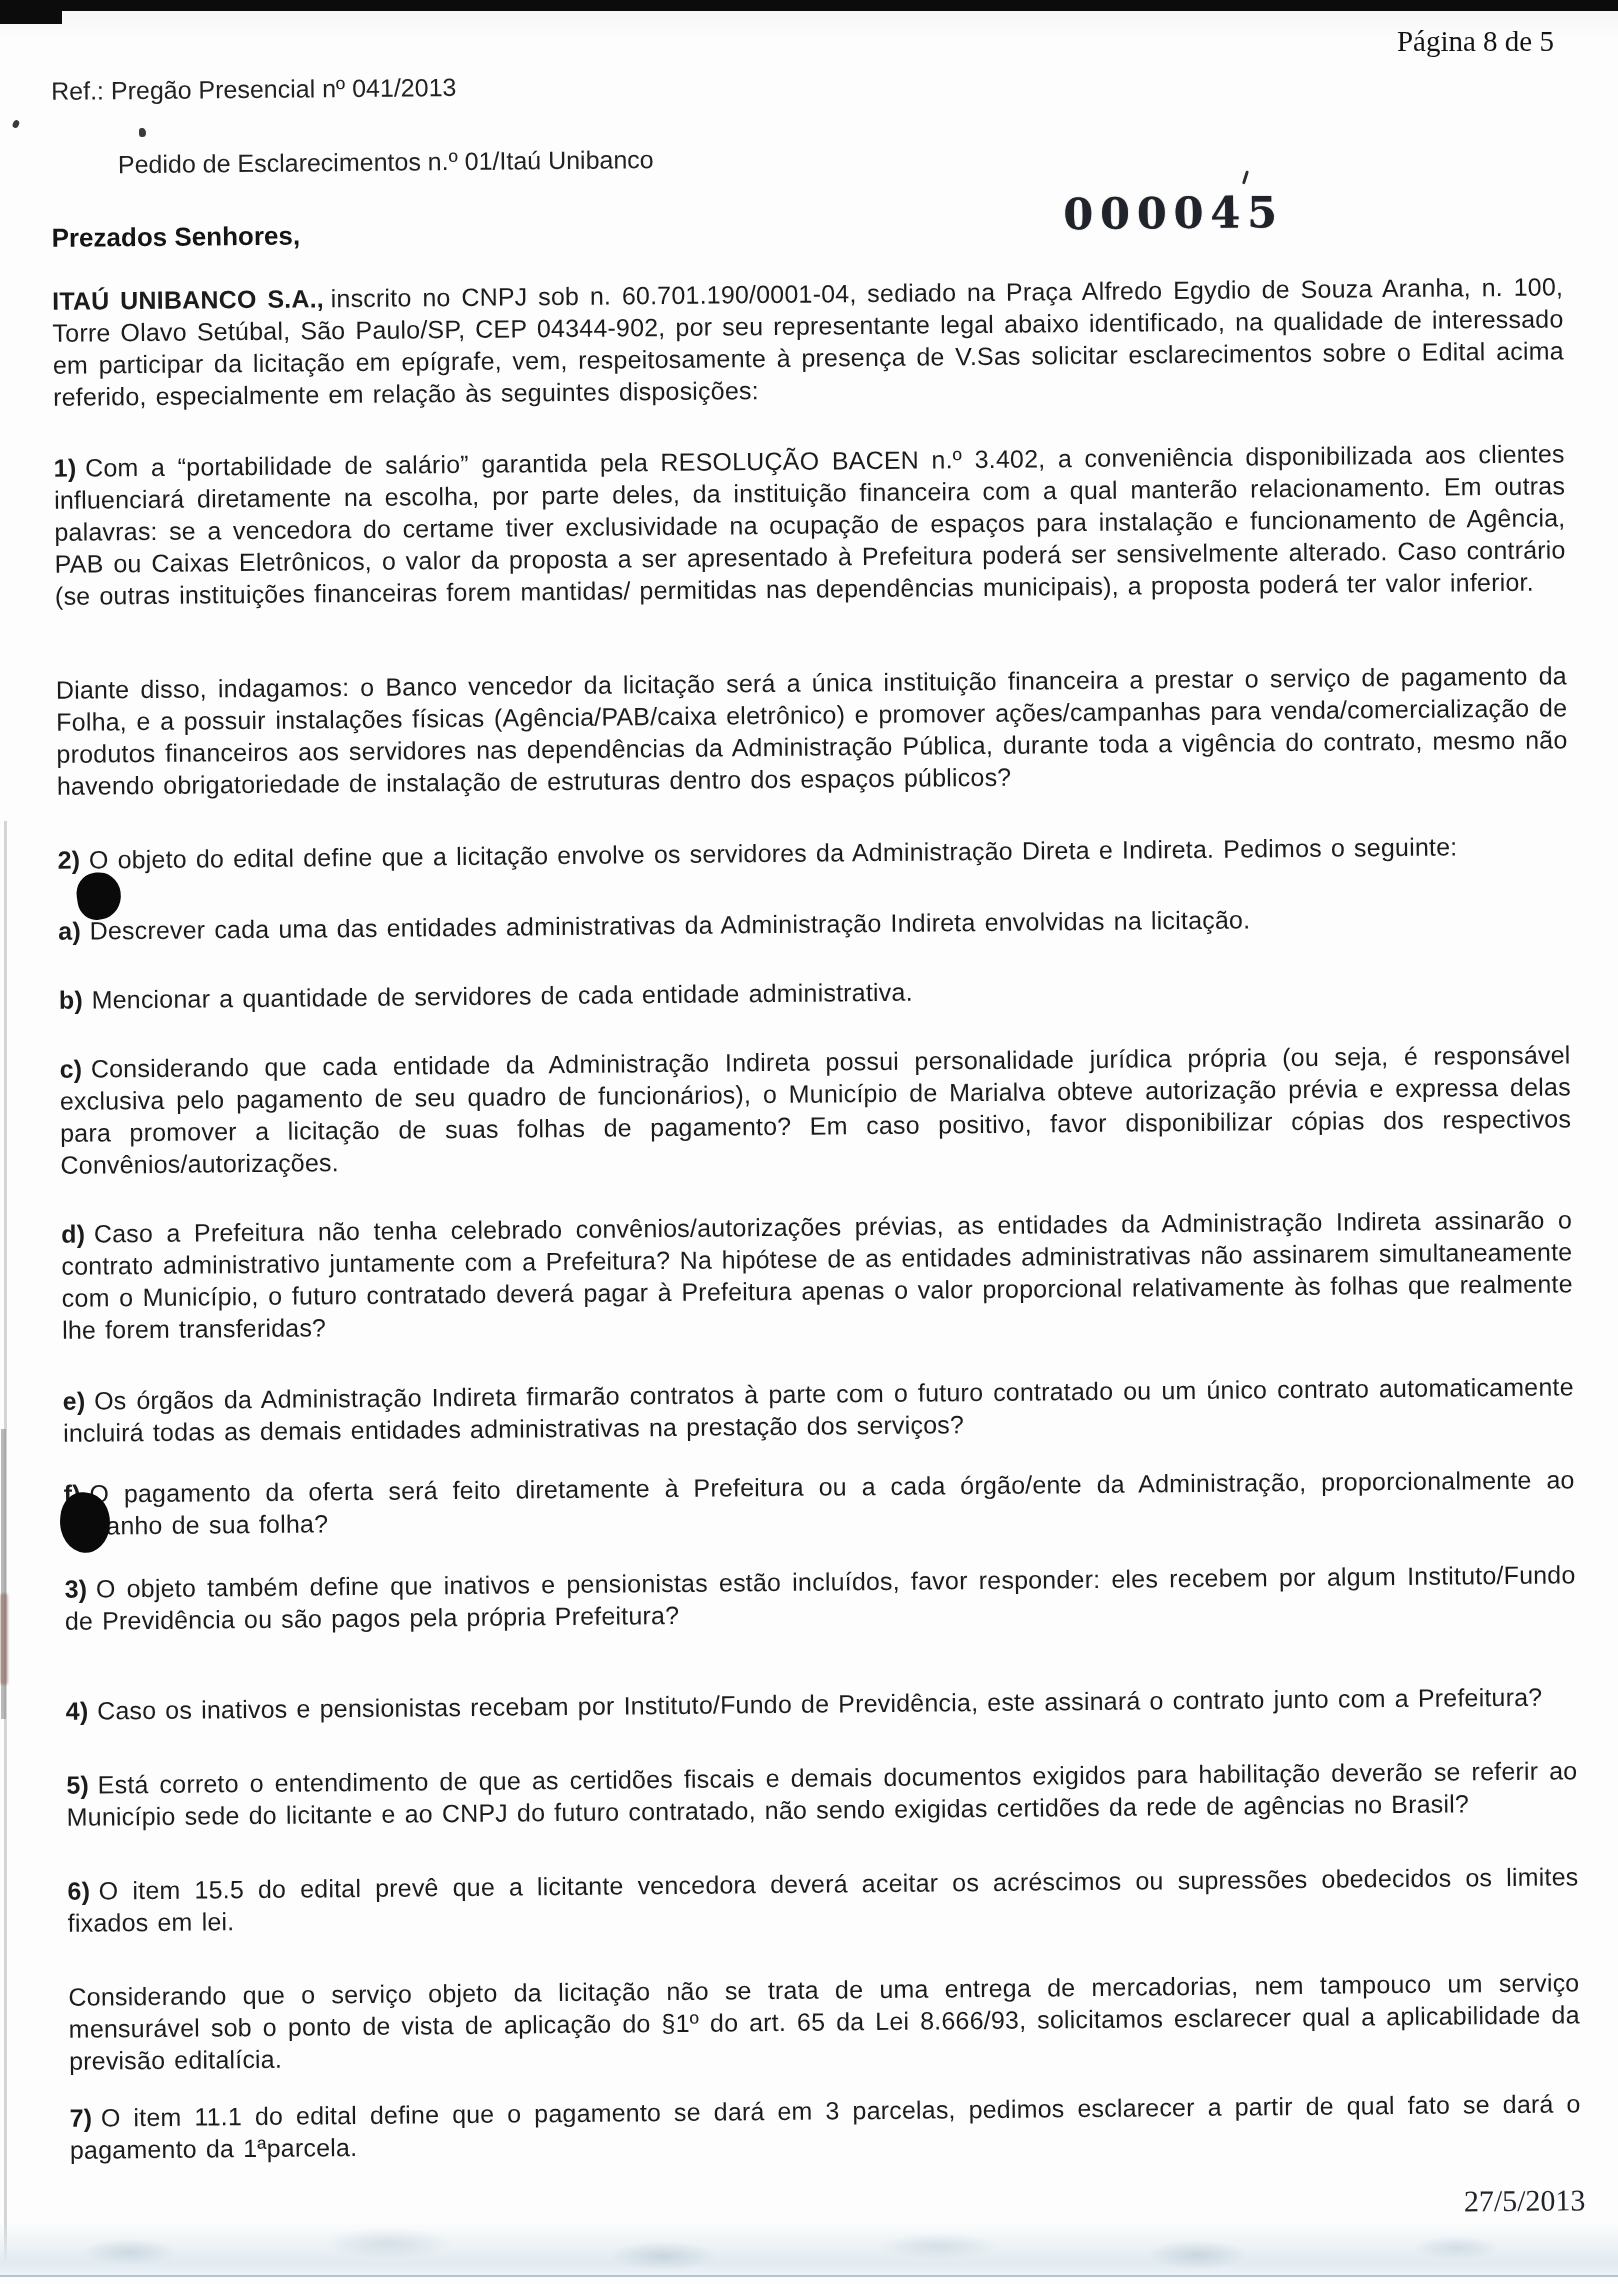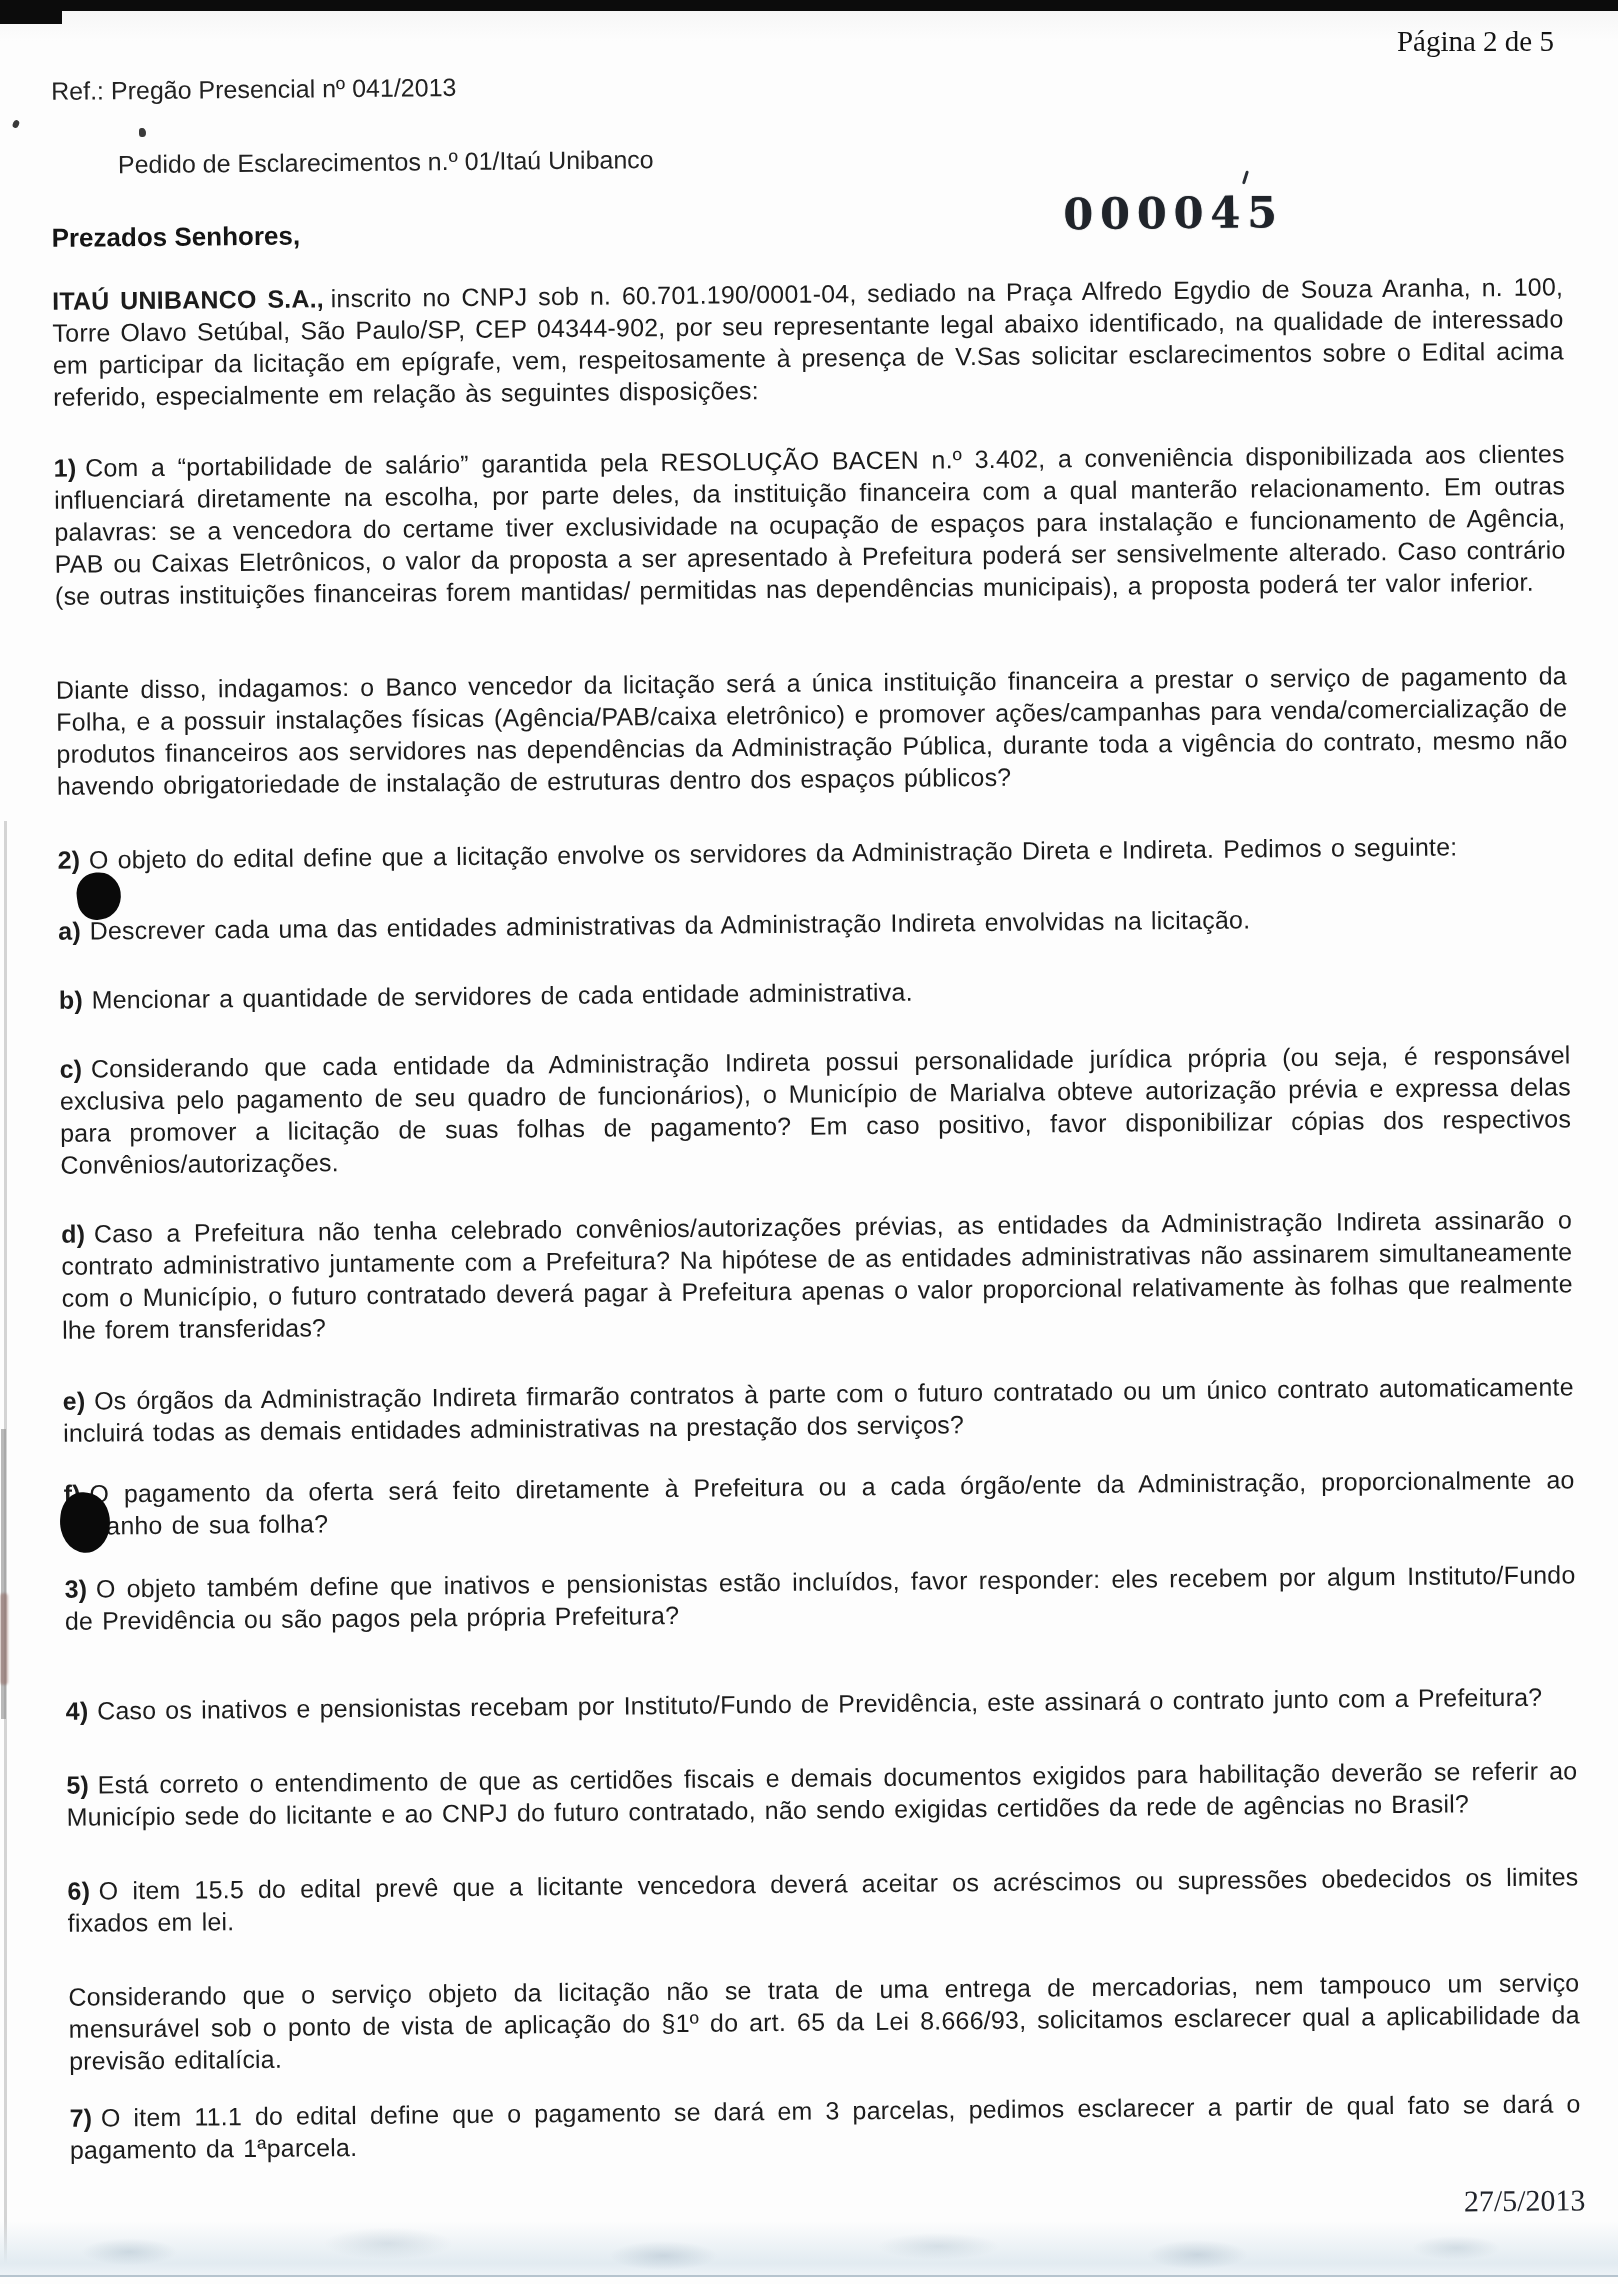--- a/index.html
+++ b/index.html
@@ -127,21 +127,21 @@
   <div class="top-black-band"></div>
   <div class="top-left-block"></div>
   <div class="left-edge-line"></div>
   <div class="left-edge-dark"></div>
   <div class="left-edge-smudge"></div>
   <div class="speck s1"></div>
   <div class="speck s2"></div>
   <div class="bottom-band"></div>
   <div class="bottom-edge-line"></div>
 
-  <div class="page-indicator">Página 2 de 5</div>
+  <div class="page-indicator">Página 8 de 5</div>
 
   <div class="tilt">
 
     <div class="ref-line">Ref.: Pregão Presencial nº 041/2013</div>
     <div class="subject-line">Pedido de Esclarecimentos n.º 01/Itaú Unibanco</div>
     <div class="salutation">Prezados Senhores,</div>
 
     <div class="stamp">000045</div>
     <div class="stamp-tick"></div>
 

